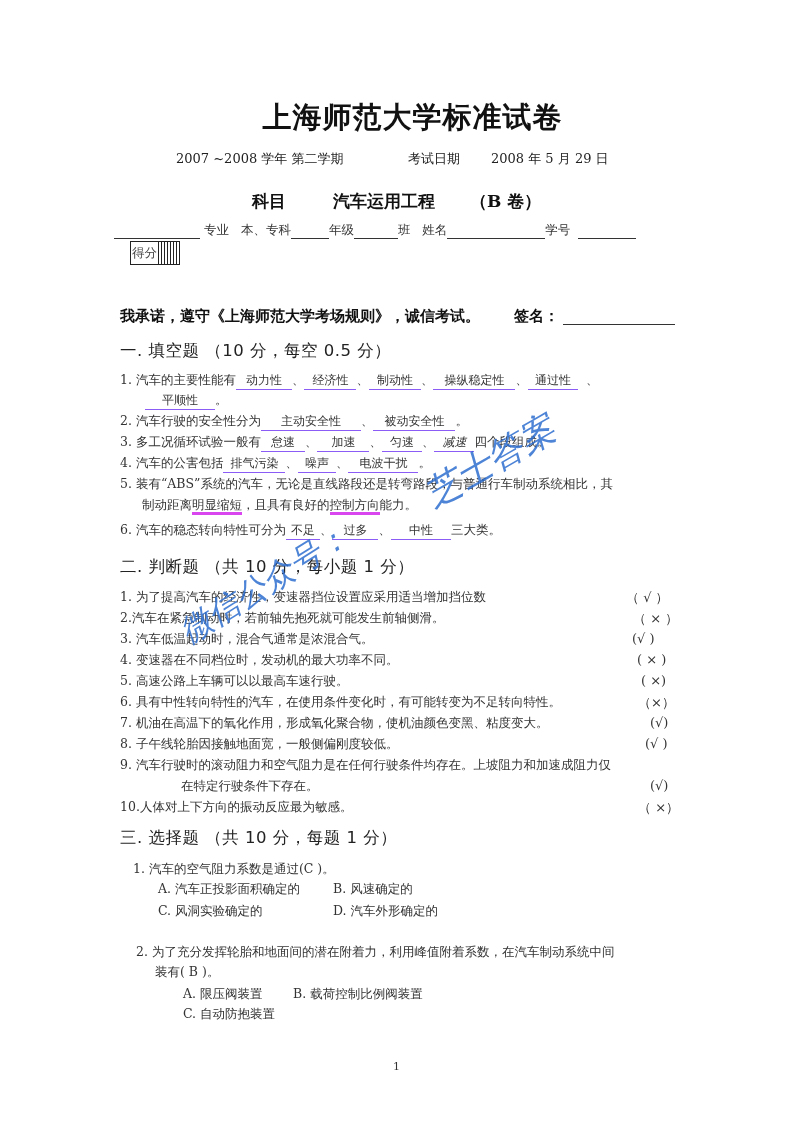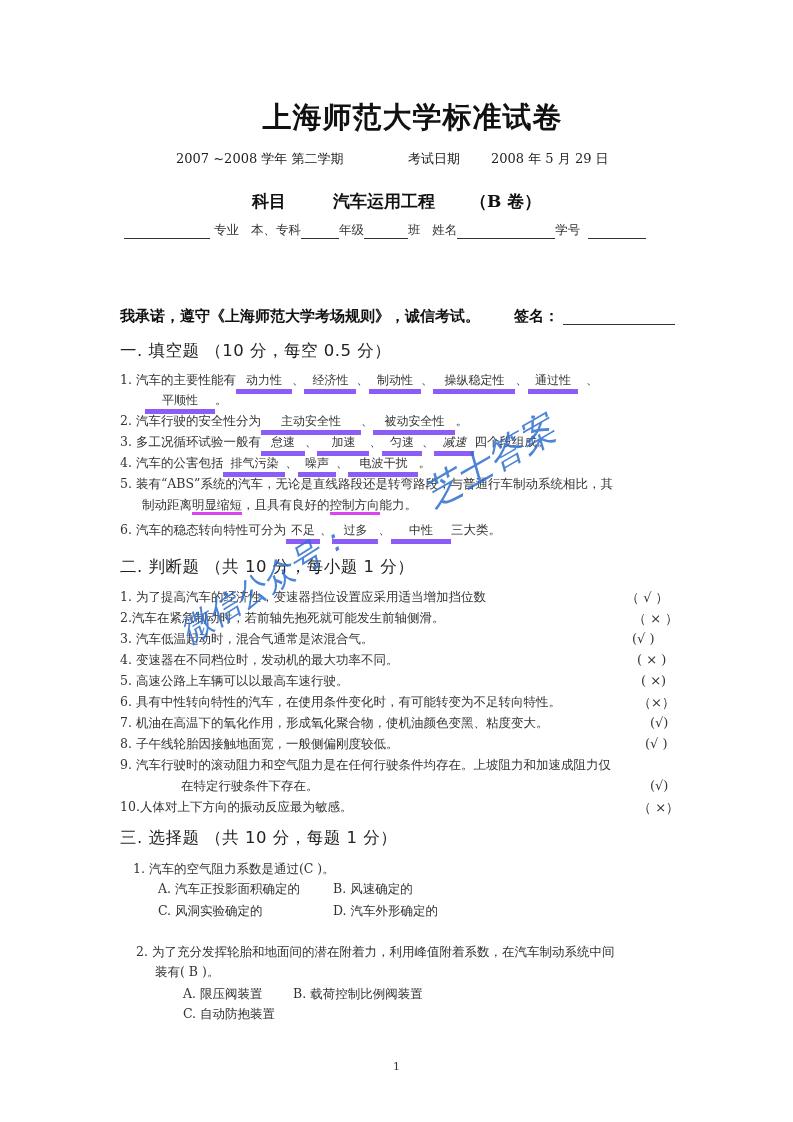--- a/index.html
+++ b/index.html
@@ -11,48 +11,58 @@
   .meta { top: 150px; font-size: 13px; }
   .subject { top: 190px; font-size: 17px; font-weight: bold; color: #111; }
   .info { top: 222px; font-size: 12.5px; color: #333; }
   .uline { display: inline-block; border-bottom: 1px solid #333; height: 14px; vertical-align: bottom; }
   table.score { position: absolute; left: 130px; top: 241px; border-collapse: collapse; font-size: 12.5px; }
   table.score td { border: 1px solid #222; height: 20px; text-align: center; color: #444; }
   .pledge { top: 307px; left: 120px; font-size: 15px; font-weight: bold; font-family: "DejaVu Sans", sans-serif; color: #111; }
   .sig-line { position: absolute; left: 563px; top: 324px; width: 112px; border-bottom: 1px solid #333; }
   .section { font-size: 16.5px; font-family: "DejaVu Sans", sans-serif; color: #222; letter-spacing: 0.5px; }
   .q { font-size: 12.5px; color: #333; }
-  .ans { display: inline-block; border-bottom: 5px solid #8b5cf6; text-align: center; font-size: 12px; color: #333; }
+  .ans { display: inline-block; border-bottom: 1px solid #8b5cf6; text-align: center; font-size: 12px; color: #333; }
   .u { border-bottom: 3px solid #d946ef; }
   .mark { font-size: 13px; color: #333; }
   .opt { font-size: 12.5px; color: #333; }
   .page-num { left: 393px; top: 1060px; font-size: 11px; color: #333; }
   .watermark { position: absolute; color: #2f6fd0; font-family: "DejaVu Sans", sans-serif; font-style: italic; opacity: 0.85; }
 </style>
 </head>
 <body>
 
 <div class="abs title">上海师范大学标准试卷</div>
 
 <div class="abs meta" style="left:176px;">2007 ~2008 学年  第二学期</div>
 <div class="abs meta" style="left:408px;">考试日期</div>
 <div class="abs meta" style="left:491px;">2008  年  5 月 29    日</div>
 
 <div class="abs subject" style="left:252px;">科目</div>
 <div class="abs subject" style="left:333px;">汽车运用工程</div>
 <div class="abs subject" style="left:470px;">（B 卷）</div>
 
-<div class="abs info" style="left:124px;">
+<div class="abs info" style="left:114px;">
   <span class="uline" style="width:86px;"></span>
   <span>专业</span>&nbsp;&nbsp;
   <span>本、专科</span><span class="uline" style="width:38px;"></span><span>年级</span><span class="uline" style="width:44px;"></span><span>班</span>&nbsp;&nbsp;&nbsp;<span>姓名</span><span class="uline" style="width:98px;"></span><span>学号</span>&nbsp;&nbsp;<span class="uline" style="width:58px;"></span>
 </div>
 
 <table class="score">
   <tbody>
+  <tr>
+    <td>得分</td>
+    <td></td>
+    <td></td>
+    <td></td>
+    <td></td>
+    <td></td>
+    <td></td>
+    <td></td>
+  </tr>
 </tbody>
   </table>
 
 <div class="abs pledge">我承诺，遵守《上海师范大学考场规则》，诚信考试。</div>
 <div class="abs pledge" style="left:514px;">签名：</div>
 <div class="sig-line"></div>
 
 <div class="abs section" style="left:120px; top:340px;">一. 填空题   （10 分，每空 0.5 分）</div>
 
 <div class="abs q" style="left:120px; top:372px;">

